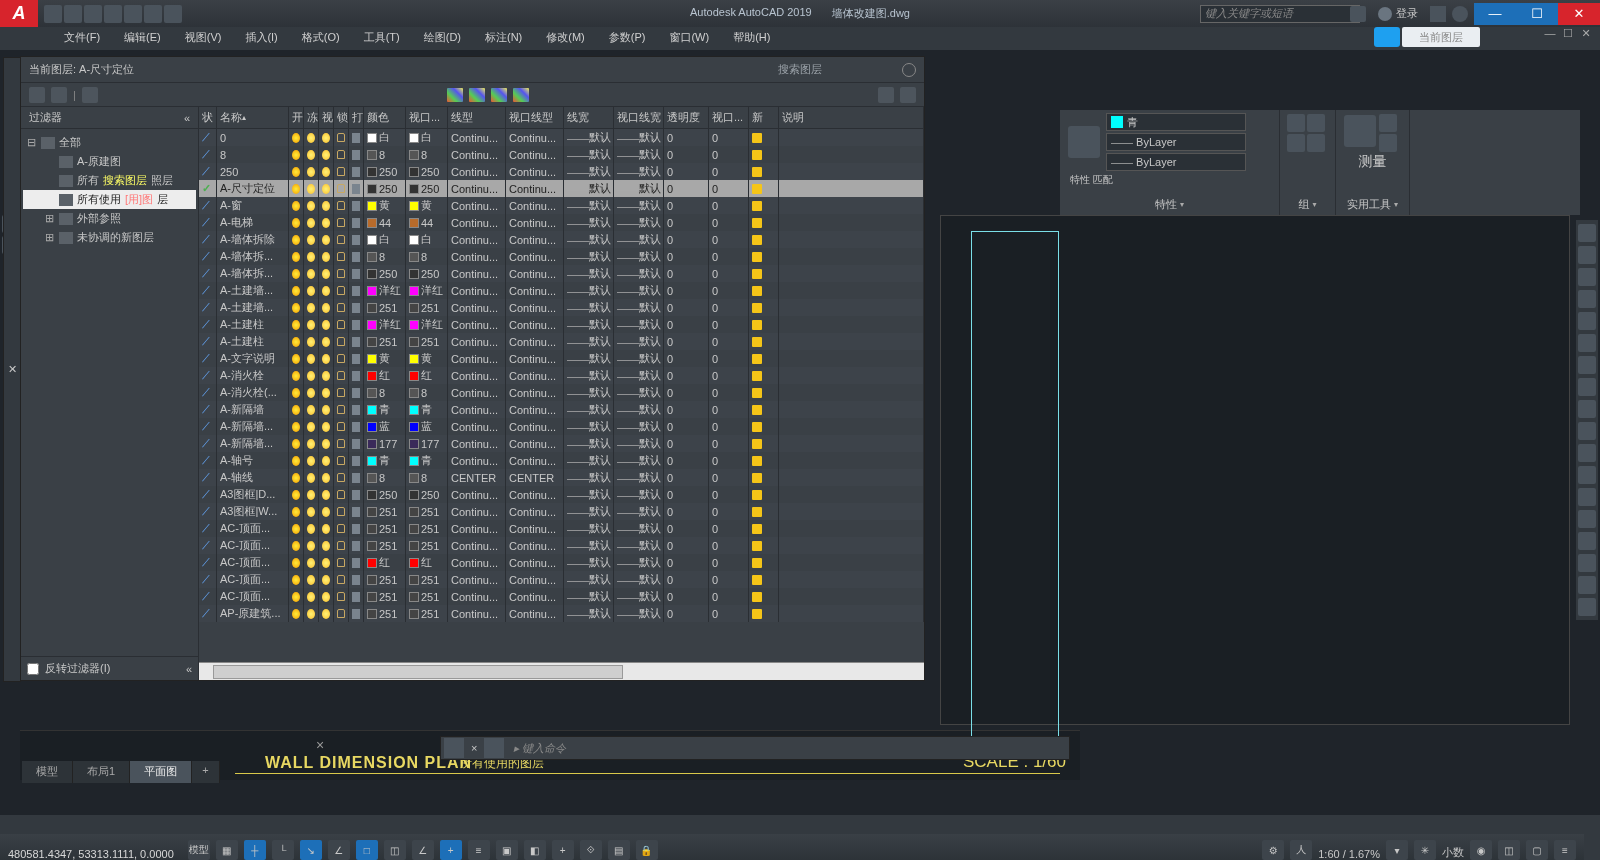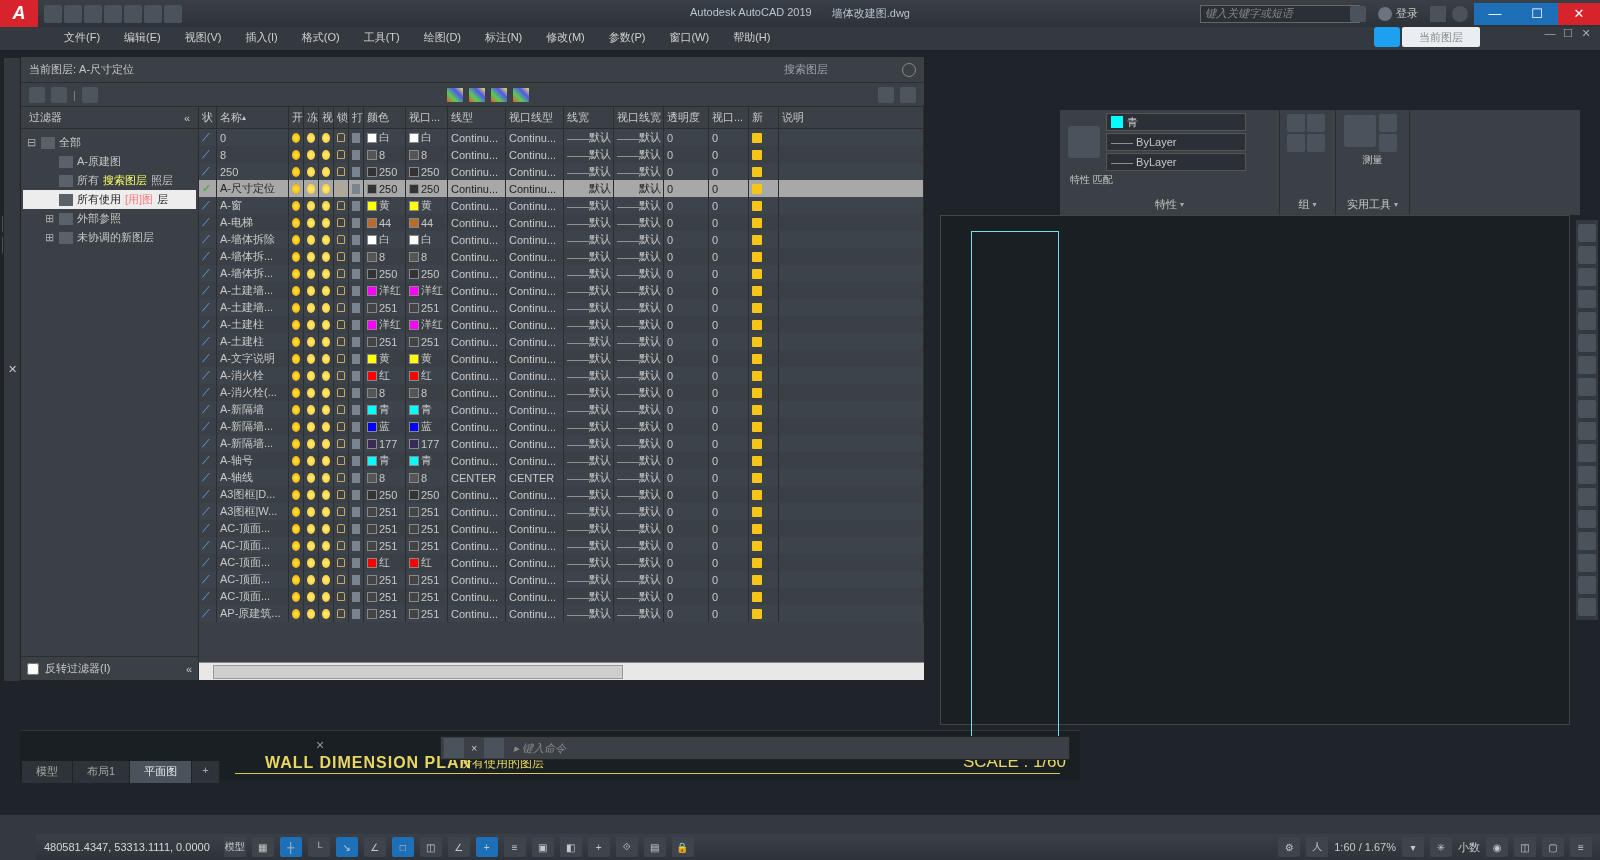--- a/index.html
+++ b/index.html
@@ -22,21 +22,21 @@
 
 .menubar { height:22px; background:#33393f; display:flex; align-items:flex-start; padding-left:52px; gap:0; }
 .menubar .menu { padding:3px 12px; color:#d0d0d0; }
 .menubar .docctrl { margin-left:auto; display:flex; gap:2px; padding-right:6px; }
 .menubar .docctrl span { width:16px; height:14px; display:inline-block; color:#aaa; text-align:center; }
 
 .work { position:absolute; top:50px; left:0; right:0; bottom:45px; background:#1f242a; }
 
 .palette { position:absolute; top:56px; left:20px; width:905px; height:625px; background:#3a4046; border:1px solid #222; display:flex; flex-direction:column; z-index:20; }
 .pal-close { position:absolute; left:-18px; top:0; width:18px; height:625px; background:#33393f; border:1px solid #222; writing-mode:vertical-rl; text-align:center; }
-.pal-header { height:26px; display:flex; align-items:center; padding:0 8px; gap:8px; background:#3a4046; border-bottom:1px solid #2a2e33; }
+.pal-header { height:26px; display:flex; align-items:center; padding:0 8px; gap:14px; background:#3a4046; border-bottom:1px solid #2a2e33; }
 .pal-header .curlayer { color:#c8c8c8; }
 .pal-header .search { margin-left:auto; width:110px; color:#9da4ab; border:none; background:transparent; }
 .pal-header .search-ic { width:14px; height:14px; border:1px solid #888; border-radius:50%; position:relative; }
 .pal-tools { height:24px; display:flex; align-items:center; padding:0 8px; gap:6px; border-bottom:1px solid #2a2e33; }
 .pal-tools .sp { flex:1; }
 .pal-tools .tb { width:16px; height:16px; background:#4d555d; border-radius:2px; }
 .pal-tools .lay-ic { width:16px; height:14px; background:linear-gradient(45deg,#e53,#5c5,#55e,#ee5); border-radius:1px; }
 .pal-body { flex:1; display:flex; overflow:hidden; }
 .pal-left { width:178px; border-right:1px solid #2a2e33; display:flex; flex-direction:column; }
 .pal-left .flt-hdr { height:22px; padding:4px 8px; border-bottom:1px solid #2a2e33; display:flex; align-items:center; }
@@ -99,21 +99,21 @@
 .cmdline { position:absolute; bottom:55px; left:440px; width:630px; height:24px; background:#3a4046; display:flex; align-items:center; z-index:8; border:1px solid #222; }
 .cmdline .cic { width:20px; height:20px; background:#4a535c; margin:0 3px; }
 .cmdline .x { color:#c8c8c8; padding:0 4px; }
 .cmdline .prompt { color:#888; font-style:italic; padding-left:6px; }
 
 .ltabs { position:absolute; bottom:32px; left:22px; height:22px; display:flex; z-index:8; }
 .ltab { padding:3px 14px; background:#2d3338; color:#aaa; border-right:1px solid #222; }
 .ltab.active { background:#4a535c; color:#eee; }
 .ltab.plus { padding:3px 10px; }
 
-.statusbar { position:absolute; bottom:0; left:0; right:0; height:26px; background:linear-gradient(#3a4046,#2d3338); display:flex; align-items:center; padding:0 8px; gap:6px; color:#c8c8c8; z-index:10;margin-left:36px; }
+.statusbar { position:absolute; bottom:0; left:0; right:16px; height:26px; background:linear-gradient(#3a4046,#2d3338); display:flex; align-items:flex-end; padding:0 8px; gap:6px; color:#c8c8c8; z-index:10; }
 .statusbar .coords { color:#d8d8d8; margin-right:8px; }
 .sb-btn { width:22px; height:20px; background:#3d444b; border-radius:2px; display:flex; align-items:center; justify-content:center; font-size:10px; }
 .sb-btn.on { background:#1d6fb8; }
 .statusbar .sp { flex:1; }
 .statusbar .zoom { color:#c8c8c8; }
 
 .leftdock { position:absolute; top:165px; left:2px; width:22px; display:flex; flex-direction:column; gap:3px; z-index:4; }
 .leftdock div { width:18px; height:18px; background:#4a535c; border-radius:2px; }
 
 .grows::-webkit-scrollbar { width:16px; }
@@ -224,21 +224,21 @@
       <div class="rtitle">组</div>
     </div>
     <div class="rpanel" style="width:74px">
       <div style="display:flex">
         <div class="rb-big"></div>
         <div style="display:flex;flex-direction:column">
             <div class="rb-sm"></div>
             <div class="rb-sm"></div>
           </div>
       </div>
-      <div style="text-align:center;font-size:10px">测量</div>
+      <div style="text-align:center;font-size:14px">测量</div>
       <div class="rtitle">实用工具</div>
     </div>
   </div>
 
   <div class="vtb">
     <div></div>
     <div></div>
     <div></div>
     <div></div>
     <div></div>

